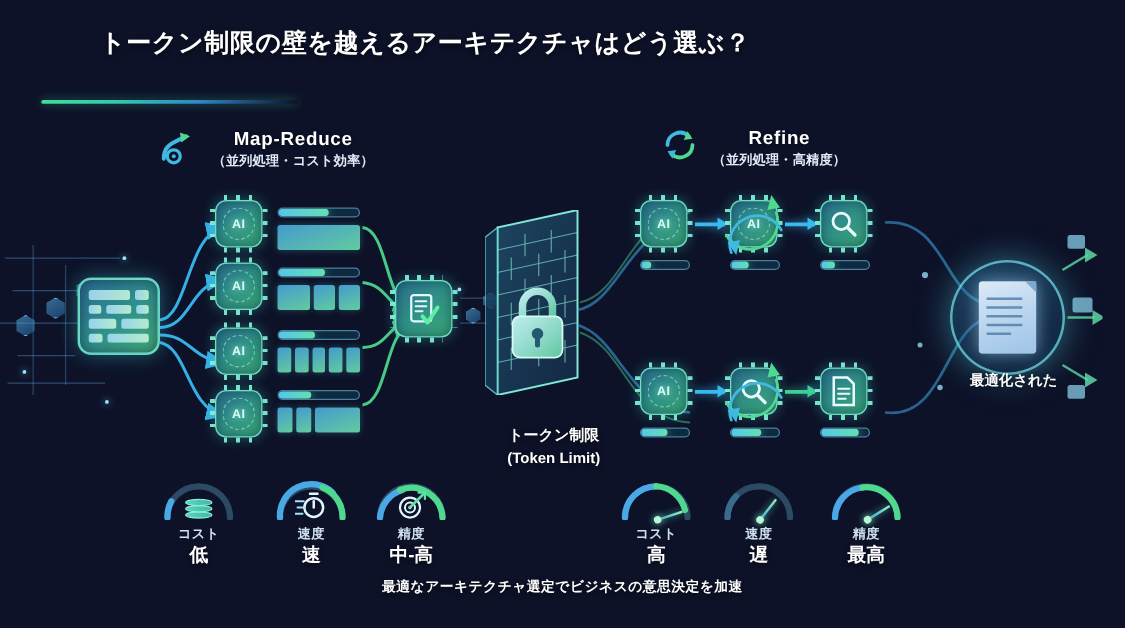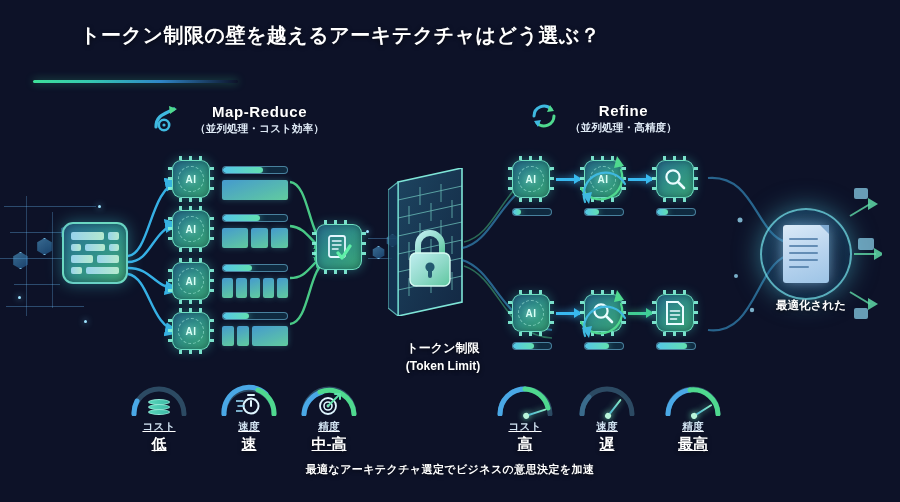--- a/index.html
+++ b/index.html
@@ -29,21 +29,21 @@
     position:absolute; left:33px; top:80px; width:205px; height:3px; border-radius:2px;
     background:linear-gradient(90deg,#3ee09a 0%,#35c9b0 28%,#2f86c8 62%,rgba(40,90,150,0) 100%);
     box-shadow:0 0 8px rgba(62,224,154,.45);
   }
   
   .sec { position:absolute; display:flex; align-items:center; gap:10px; }
   .sec-txt { text-align:center; }
   .sec-title { font-size:15px; font-weight:bold; color:#ffffff; letter-spacing:.6px;
                text-shadow:0 1px 3px rgba(0,0,0,.6); }
   .sec-sub { font-size:10.5px; font-weight:bold; color:#dfeaf6; margin-top:2px; letter-spacing:.2px; }
-  #sec-mapreduce { left:151px; top:100px; }
+  #sec-mapreduce { left:126px; top:100px; }
   #sec-refine { left:528px; top:100px; }
   
   .chip {
     position:absolute; border-radius:9px;
     background:linear-gradient(140deg,#2a6f8e 0%,#2f8f87 45%,#3ba878 100%);
     border:1.6px solid rgba(120,235,205,.85);
     box-shadow:0 0 11px rgba(60,200,190,.45), inset 0 0 9px rgba(10,40,60,.55);
     display:flex; align-items:center; justify-content:center;
     color:#d9fff5; font-weight:bold;
   }
@@ -118,21 +118,21 @@
   .doc-ico::after { content:""; position:absolute; right:0; top:0;
     border-left:9px solid transparent; border-top:9px solid #7ea8cf; }
   .doc-ico .ln { position:absolute; left:14%; width:62%; height:2px; background:#4d7ba6; opacity:.8; border-radius:1px; }
   
   .cap { position:absolute; text-align:center; font-weight:bold; color:#ffffff;
     text-shadow:0 1px 4px rgba(0,0,0,.7); }
   #cap-token { left:383px; top:339px; width:120px; font-size:12px; line-height:18px; }
   #cap-result { left:742px; top:297px; width:138px; font-size:11.5px; line-height:17px; }
   #footer-cap { left:0; top:462px; width:900px; font-size:11px; letter-spacing:.4px; }
   
-  .metric { position:absolute; width:74px; text-align:center;text-decoration:underline; }
+  .metric { position:absolute; width:74px; text-align:center; }
   .metric .gauge { position:relative; width:62px; height:34px; margin:0 auto 4px; }
   .metric .m-name { font-size:10.5px; color:#cfe0ef; font-weight:bold; letter-spacing:.3px; }
   .metric .m-val { font-size:15px; color:#ffffff; font-weight:bold; margin-top:1px;
     text-shadow:0 1px 4px rgba(0,0,0,.6); }
   .needle { position:absolute; left:50%; bottom:0; width:2.4px; height:21px;
     background:linear-gradient(180deg,#8cf0c2,#3fa9d8); transform-origin:50% 100%;
     border-radius:2px; box-shadow:0 0 6px rgba(110,230,190,.7); }
   .needle::after { content:""; position:absolute; left:50%; bottom:-3px; transform:translateX(-50%);
     width:6px; height:6px; border-radius:50%; background:#b9f6da; box-shadow:0 0 6px #6fe0b8; }
   .coins { position:absolute; left:50%; bottom:1px; transform:translateX(-50%); width:22px; height:20px; }

